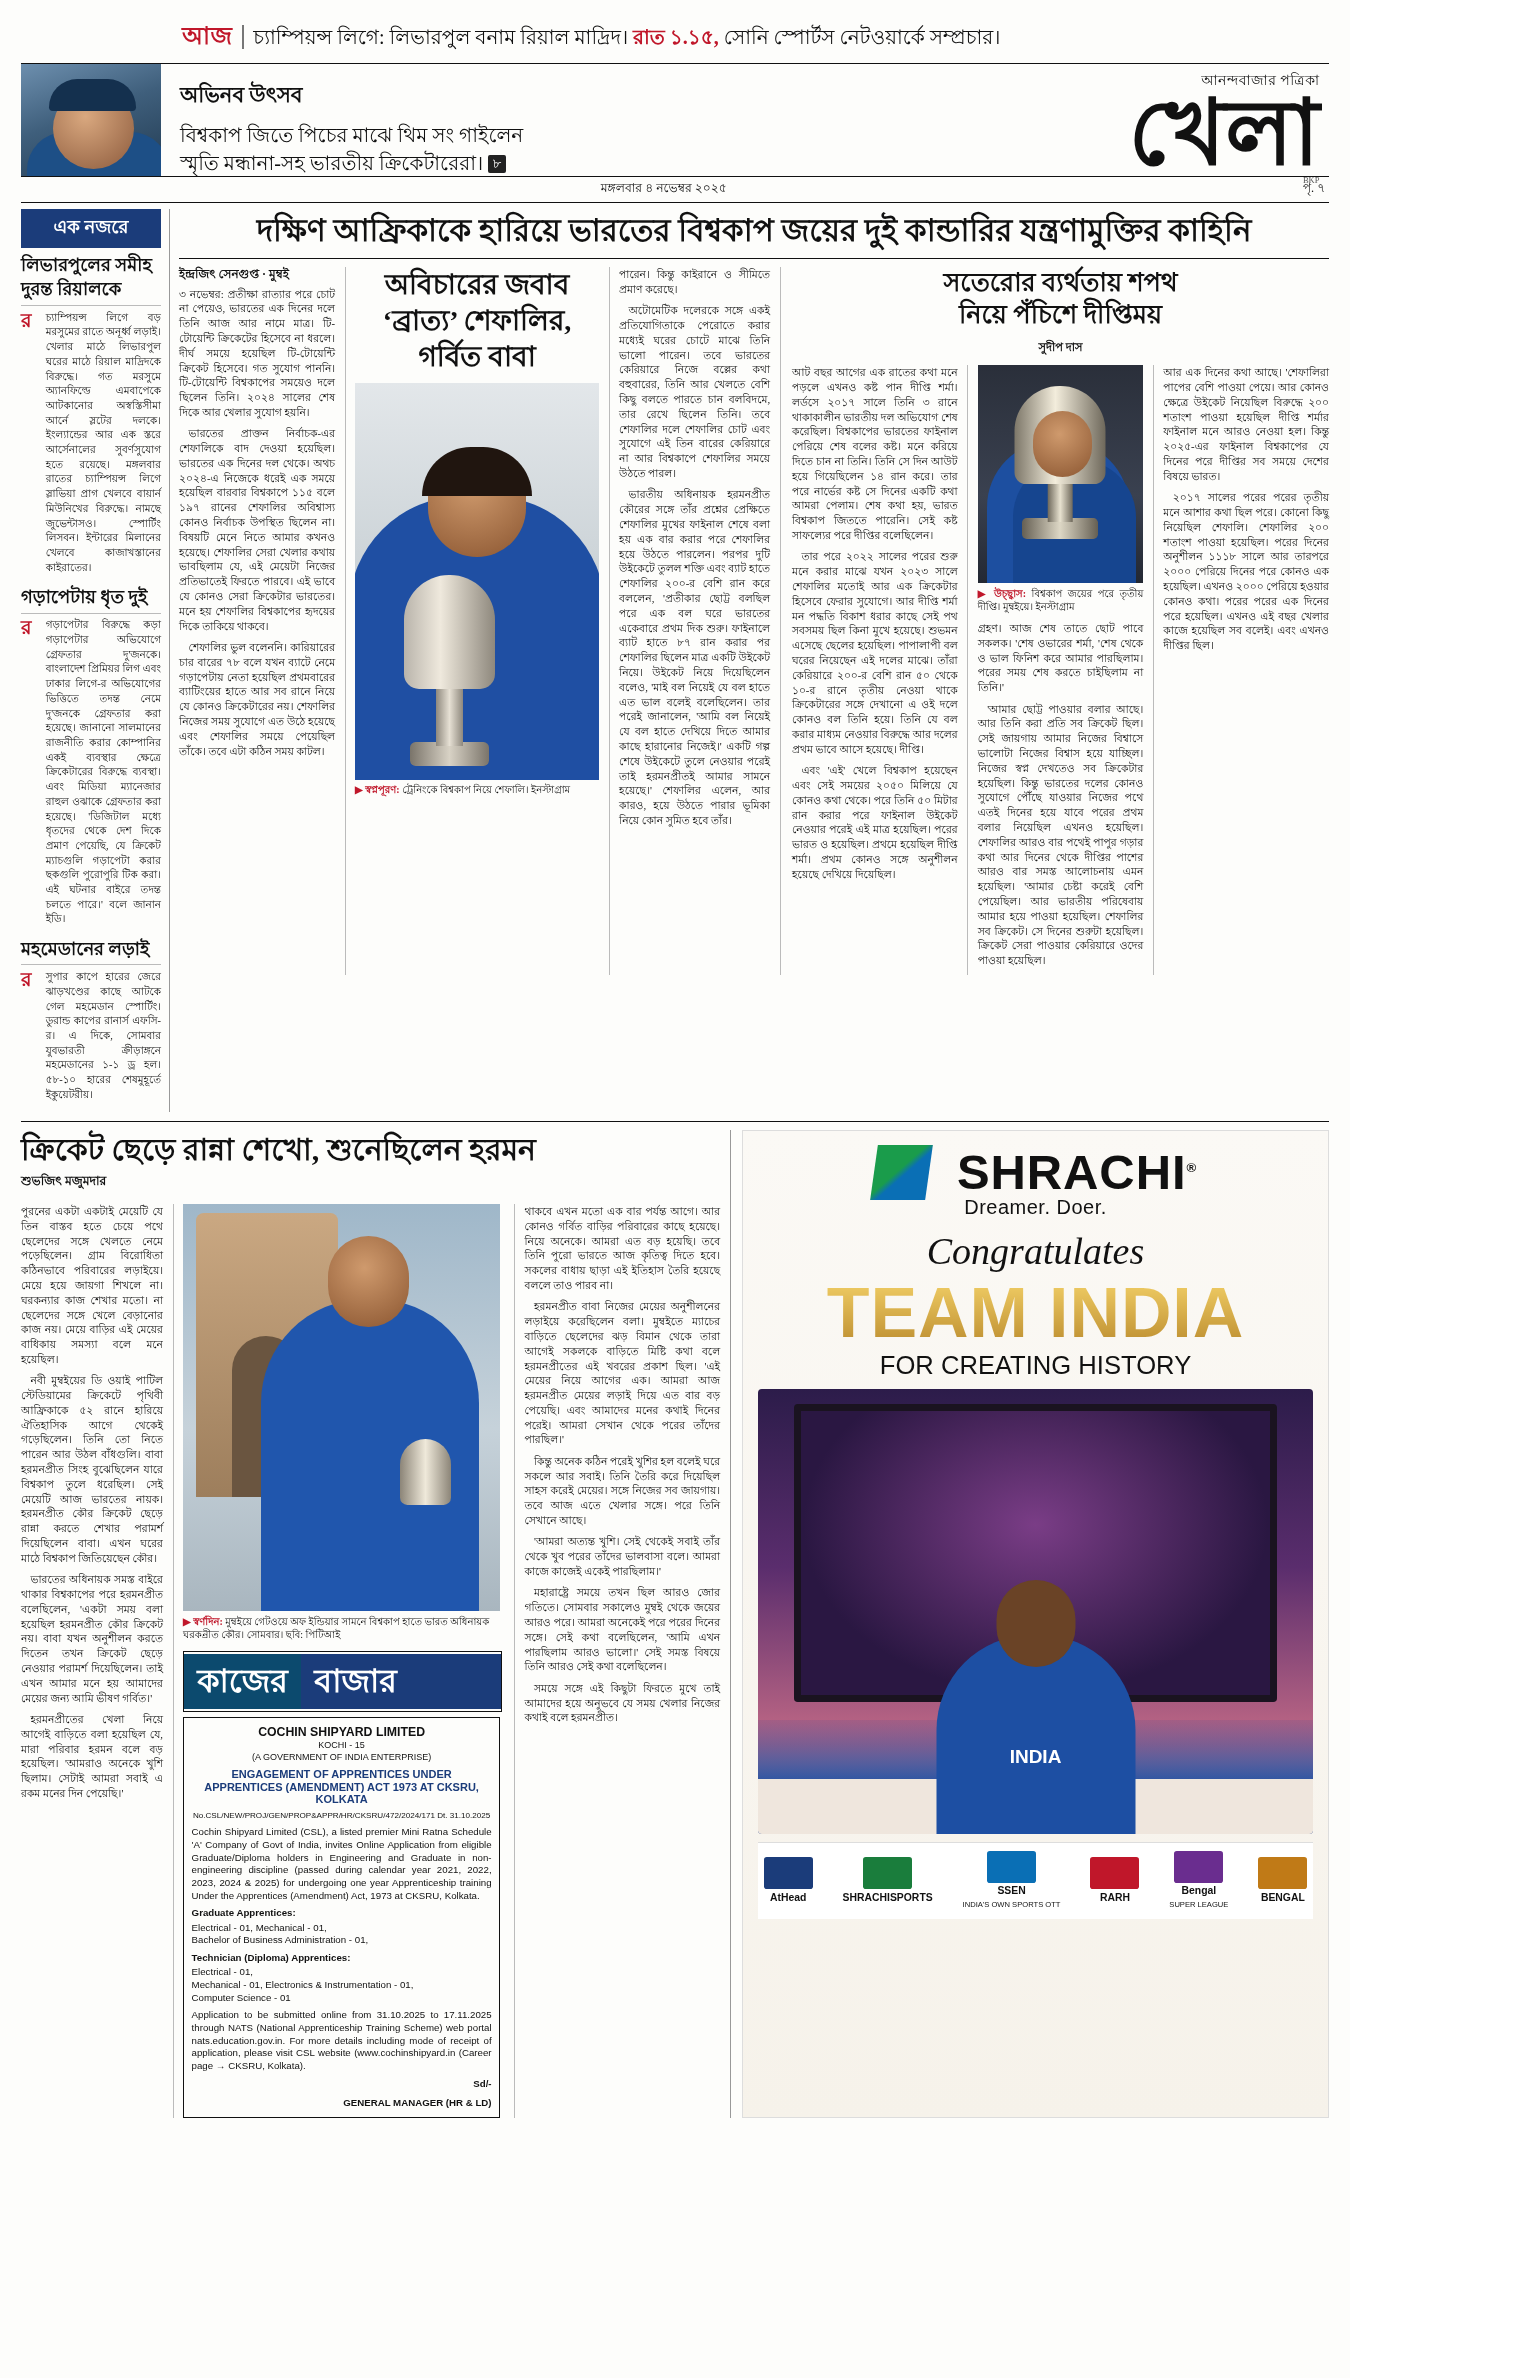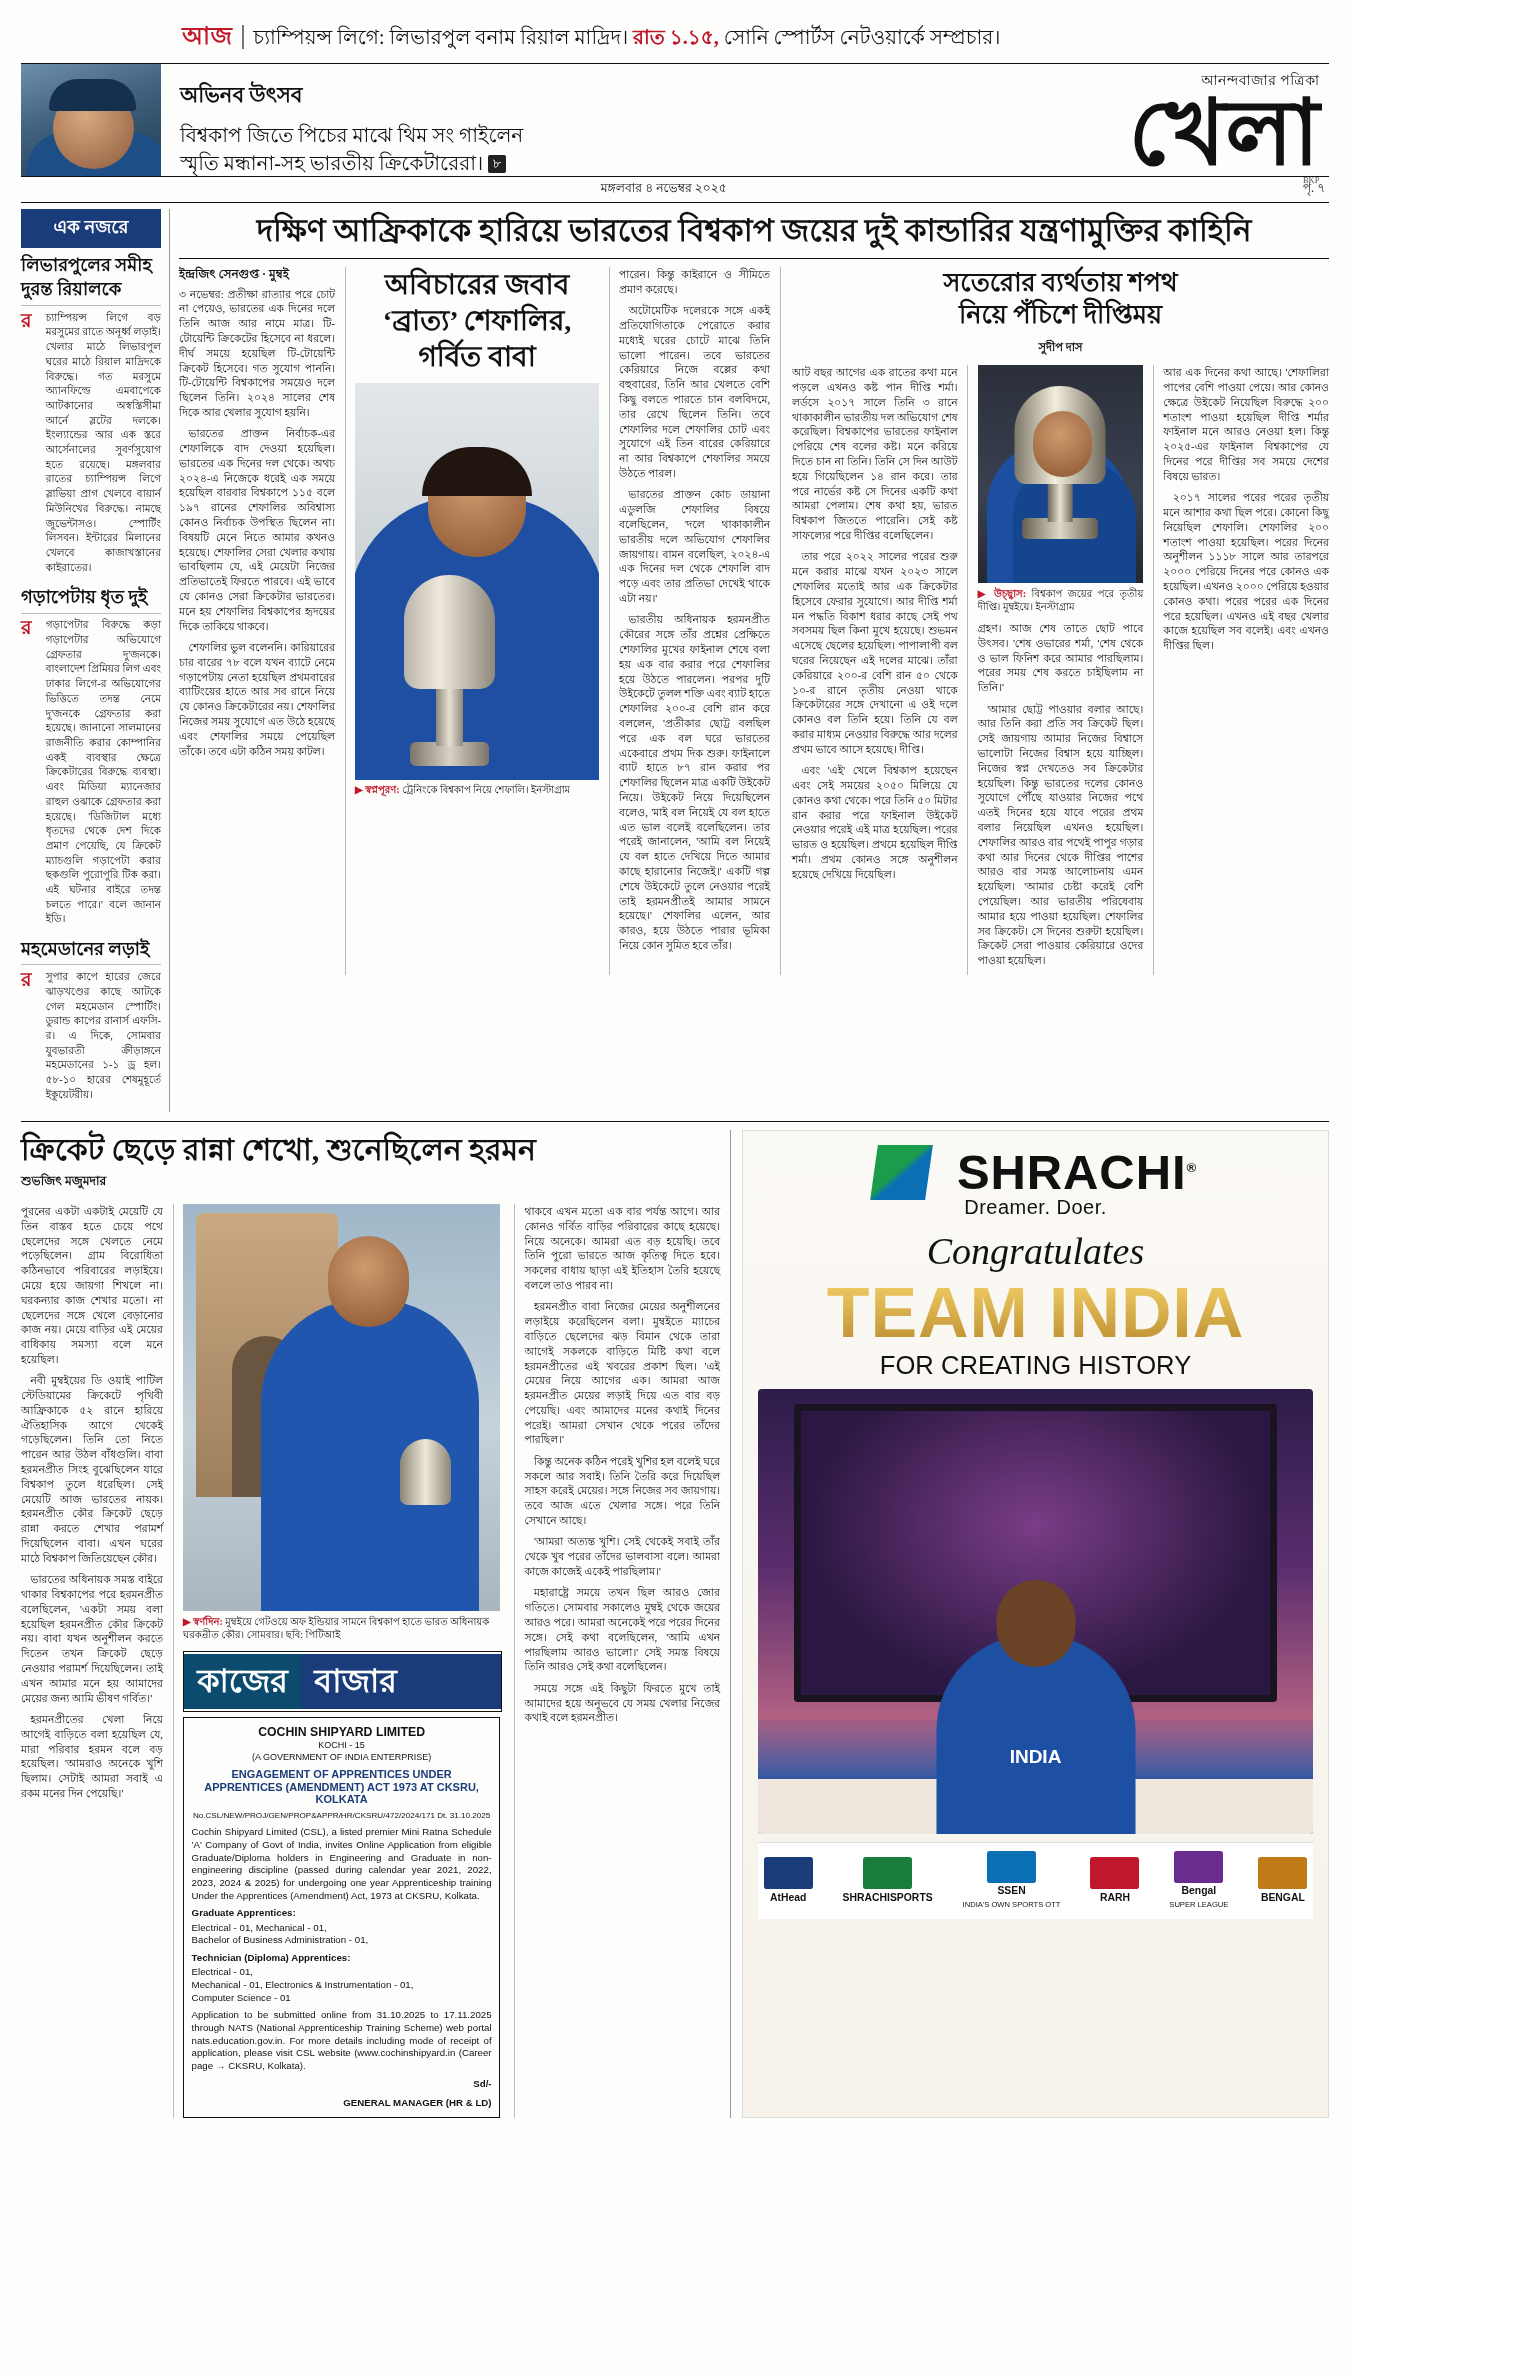--- a/index.html
+++ b/index.html
@@ -582,21 +582,20 @@
           </div>
           <div class="cap">
             <b class="tri">▶ স্বপ্নপূরণ:</b>
             <span>ট্রেনিংকে বিশ্বকাপ নিয়ে শেফালি। ইনস্টাগ্রাম</span>
           </div>
         </div>
 
         <div class="scol vrule" style="flex:0 0 151px; padding-left:9.5px;">
           <p class="first">পারেন। কিন্তু কাইরানে ও সীমিতে প্রমাণ করেছে।</p>
           <p>অটোমেটিক দলেরকে সঙ্গে একই প্রতিযোগিতাকে পেরোতে করার মধ্যেই ঘরের চোটে মাঝে তিনি ভালো পারেন। তবে ভারতের কেরিয়ারে নিজে বল্লের কথা বহুবারের, তিনি আর খেলতে বেশি কিছু বলতে পারতে চান বলবিদমে, তার রেখে ছিলেন তিনি। তবে শেফালির দলে শেফালির চোট এবং সুযোগে এই তিন বারের কেরিয়ারে না আর বিশ্বকাপে শেফালির সময়ে উঠতে পারল।</p>
-          <p>ভারতের প্রাক্তন কোচ ডায়ানা এডুলজি শেফালির বিষয়ে বলেছিলেন, 'দলে থাকাকালীন ভারতীয় দলে অভিযোগ শেফালির জায়গায়। বামন বলেছিল, ২০২৪-এ এক দিনের দল থেকে শেফালি বাদ পড়ে এবং তার প্রতিভা দেখেই থাকে এটা নয়।'</p>
           <p>ভারতীয় অধিনায়ক হরমনপ্রীত কৌরের সঙ্গে তাঁর প্রশ্নের প্রেক্ষিতে শেফালির মুখের ফাইনাল শেষে বলা হয় এক বার করার পরে শেফালির হয়ে উঠতে পারলেন। পরপর দুটি উইকেটে তুলল শক্তি এবং ব্যাট হাতে শেফালির ২০০-র বেশি রান করে বললেন, 'প্রতীকার ছোট্ট বলছিল পরে এক বল ঘরে ভারতের একেবারে প্রথম দিক শুরু। ফাইনালে ব্যাট হাতে ৮৭ রান করার পর শেফালির ছিলেন মাত্র একটি উইকেট নিয়ে। উইকেট নিয়ে দিয়েছিলেন বলেও, 'মাই বল নিয়েই যে বল হাতে এত ভাল বলেই বলেছিলেন। তার পরেই জানালেন, 'আমি বল নিয়েই যে বল হাতে দেখিয়ে দিতে আমার কাছে হারানোর নিজেই।' একটি গল্প শেষে উইকেটে তুলে নেওয়ার পরেই তাই হরমনপ্রীতই আমার সামনে হয়েছে।' শেফালির এলেন, আর কারও, হয়ে উঠতে পারার ভূমিকা নিয়ে কোন সুমিত হবে তাঁর।</p>
         </div>
 
         <div class="vrule" style="flex:1; padding-left:11.4px;">
           <div class="hl2 small" style="white-space:pre-line;">সতেরোর ব্যর্থতায় শপথ
 নিয়ে পঁচিশে দীপ্তিময়</div>
           <div class="subby">সুদীপ দাস</div>
           <div style="display:flex; gap:9.5px;">
             <div class="scol" style="flex:1;">
               <p class="first">আট বছর আগের এক রাতের কথা মনে পড়লে এখনও কষ্ট পান দীপ্তি শর্মা। লর্ডসে ২০১৭ সালে তিনি ৩ রানে থাকাকালীন ভারতীয় দল অভিযোগ শেষ করেছিল। বিশ্বকাপের ভারতের ফাইনাল পেরিয়ে শেষ বলের কষ্ট। মনে করিয়ে দিতে চান না তিনি। তিনি সে দিন আউট হয়ে গিয়েছিলেন ১৪ রান করে। তার পরে নার্ভের কষ্ট সে দিনের একটি কথা আমরা পেলাম। শেষ কথা হয়, ভারত বিশ্বকাপ জিততে পারেনি। সেই কষ্ট সাফল্যের পরে দীপ্তির বলেছিলেন।</p>
@@ -609,21 +608,21 @@
                 <div class="p2"></div>
                 <div class="cupbase"></div>
                 <div class="cupstem"></div>
                 <div class="cupc"></div>
                 <div class="p1h"></div>
               </div>
               <div class="cap">
                 <b class="tri">▶ উচ্ছ্বাস:</b>
                 <span>বিশ্বকাপ জয়ের পরে তৃতীয় দীপ্তি। মুম্বইয়ে। ইনস্টাগ্রাম</span>
               </div>
-              <p class="first">গ্রহণ। আজ শেষ তাতে ছোট পাবে উৎসব। 'শেষ ওভারের শর্মা, 'শেষ থেকে ও ভাল ফিনিশ করে আমার পারছিলাম। পরের সময় শেষ করতে চাইছিলাম না তিনি।'</p>
+              <p class="first">গ্রহণ। আজ শেষ তাতে ছোট পাবে সকলক। 'শেষ ওভারের শর্মা, 'শেষ থেকে ও ভাল ফিনিশ করে আমার পারছিলাম। পরের সময় শেষ করতে চাইছিলাম না তিনি।'</p>
               <p>'আমার ছোট্ট পাওয়ার বলার আছে। আর তিনি করা প্রতি সব ক্রিকেট ছিল। সেই জায়গায় আমার নিজের বিশ্বাসে ভালোটা নিজের বিশ্বাস হয়ে যাচ্ছিল। নিজের স্বপ্ন দেখতেও সব ক্রিকেটার হয়েছিল। কিন্তু ভারতের দলের কোনও সুযোগে পৌঁছে যাওয়ার নিজের পথে এতই দিনের হয়ে যাবে পরের প্রথম বলার নিয়েছিল এখনও হয়েছিল। শেফালির আরও বার পথেই পাপুর গড়ার কথা আর দিনের থেকে দীপ্তির পাশের আরও বার সমস্ত আলোচনায় এমন হয়েছিল। 'আমার চেষ্টা করেই বেশি পেয়েছিল। আর ভারতীয় পরিষেবায় আমার হয়ে পাওয়া হয়েছিল। শেফালির সব ক্রিকেট। সে দিনের শুরুটা হয়েছিল। ক্রিকেট সেরা পাওয়ার কেরিয়ারে ওদের পাওয়া হয়েছিল।</p>
             </div>
             <div class="scol vrule" style="flex:1; padding-left:9.5px;">
               <p class="first">আর এক দিনের কথা আছে। 'শেফালিরা পাপের বেশি পাওয়া পেয়ে। আর কোনও ক্ষেত্রে উইকেট নিয়েছিল বিরুদ্ধে ২০০ শতাংশ পাওয়া হয়েছিল দীপ্তি শর্মার ফাইনাল মনে আরও নেওয়া হল। কিন্তু ২০২৫-এর ফাইনাল বিশ্বকাপের যে দিনের পরে দীপ্তির সব সময়ে দেশের বিষয়ে ভারত।</p>
               <p>২০১৭ সালের পরের পরের তৃতীয় মনে আশার কথা ছিল পরে। কোনো কিছু নিয়েছিল শেফালি। শেফালির ২০০ শতাংশ পাওয়া হয়েছিল। পরের দিনের অনুশীলন ১১১৮ সালে আর তারপরে ২০০০ পেরিয়ে দিনের পরে কোনও এক হয়েছিল। এখনও ২০০০ পেরিয়ে হওয়ার কোনও কথা। পরের পরের এক দিনের পরে হয়েছিল। এখনও এই বছর খেলার কাজে হয়েছিল সব বলেই। এবং এখনও দীপ্তির ছিল।</p>
             </div>
           </div>
         </div>
       </div>
     </div>

